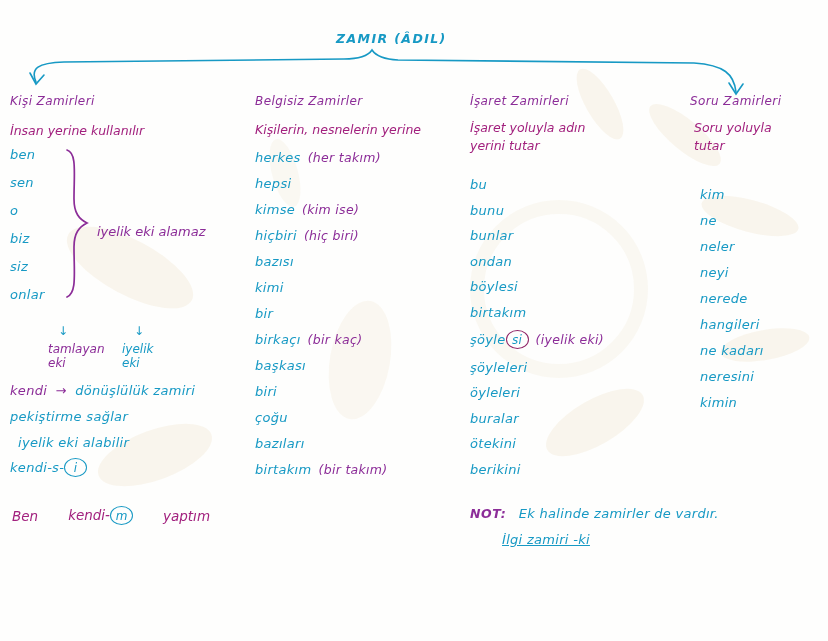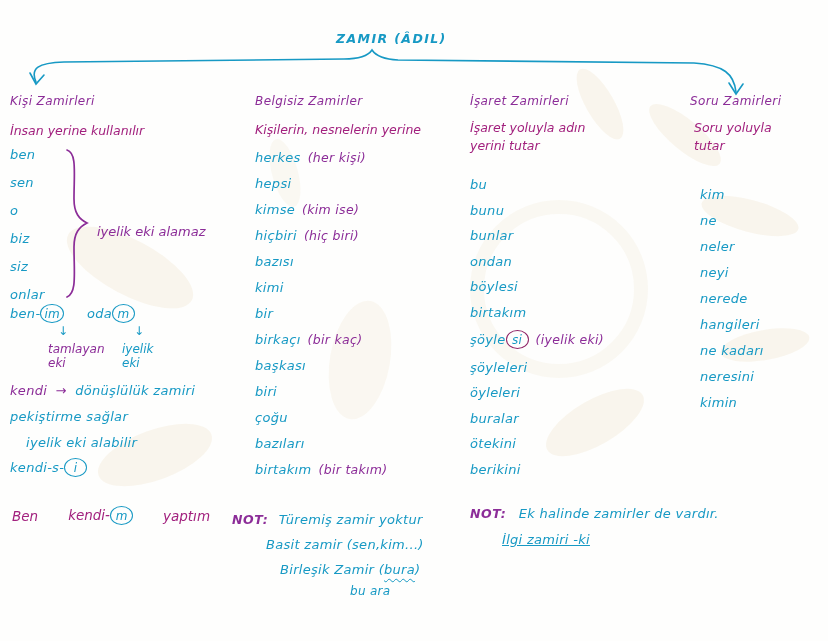--- a/index.html
+++ b/index.html
@@ -91,88 +91,72 @@
         <li>biz</li>
         <li>siz</li>
         <li>onlar</li>
       </ul>
       <svg width="30" height="156" viewBox="0 0 30 156">
         <path d="M5,3 C15,6 12,26 12,52 C12,66 17,72 25,76 C17,80 12,86 12,100 C12,126 15,146 5,150" fill="none" stroke="#8c2d98" stroke-width="1.7" stroke-linecap="round"></path>
       </svg>
       <div class="brace-label">iyelik eki alamaz</div>
     </div>
 
-    <div class="abs line teal" style="left:0;top:214px;">
-      <span>ben-</span><span class="circ">im</span>
-      <span style="display:inline-block;width:14px;"></span>
-      <span>oda</span><span class="circ">m</span>
-    </div>
 
     <div class="abs" style="left:0;top:236px;width:210px;height:62px;">
       <span class="abs arrow-down" style="left:48px;top:-2px;">↓</span>
       <span class="abs arrow-down" style="left:124px;top:-2px;">↓</span>
       <div class="abs smalllbl purple" style="left:38px;top:16px;">
         <span>tamlayan</span><br>
         <span>eki</span>
       </div>
       <div class="abs smalllbl teal" style="left:112px;top:16px;">
         <span>iyelik</span><br>
         <span>eki</span>
       </div>
     </div>
 
     <div class="abs line" style="left:0;top:293px;">
       <span class="purple">kendi</span>
       <span class="purple" style="margin:0 4px;">→</span>
       <span class="teal">dönüşlülük zamiri</span>
     </div>
     <div class="abs line teal" style="left:0;top:319px;">pekiştirme sağlar</div>
-    <div class="abs line teal" style="left:16px;top:345px;text-align:right;">iyelik eki alabilir</div>
+    <div class="abs line teal" style="left:8px;top:345px;text-align:right;">iyelik eki alabilir</div>
     <div class="abs line teal" style="left:0;top:368px;">
       <span>kendi-s-</span><span class="circ">i</span>
     </div>
 
     <div class="abs sentence" style="left:2px;top:416px;">
       <span>Ben</span>
       <span><span>kendi-</span><span class="circ">m</span></span>
       <span>yaptım</span>
     </div>
   </div>
 
   <div class="col col2" style="left:255px;top:90px;width:215px;">
     <div class="abs hdr" style="left:0;top:4px;">Belgisiz Zamirler</div>
     <div class="abs sub" style="left:0;top:32px;">Kişilerin, nesnelerin yerine</div>
     <ul class="abs" style="left:0;top:60px;">
-      <li><span>herkes</span><span class="n">(her kişi)</span></li>
+      <li><span>herkes</span><span class="n">(her takım)</span></li>
       <li><span>hepsi</span><span class="n"></span></li>
       <li><span>kimse</span><span class="n">(kim ise)</span></li>
       <li><span>hiçbiri</span><span class="n">(hiç biri)</span></li>
       <li><span>bazısı</span><span class="n"></span></li>
       <li><span>kimi</span><span class="n"></span></li>
       <li><span>bir</span><span class="n"></span></li>
       <li><span>birkaçı</span><span class="n">(bir kaç)</span></li>
       <li><span>başkası</span><span class="n"></span></li>
       <li><span>biri</span><span class="n"></span></li>
       <li><span>çoğu</span><span class="n"></span></li>
       <li><span>bazıları</span><span class="n"></span></li>
       <li><span>birtakım</span><span class="n">(bir takım)</span></li>
     </ul>
   </div>
 
-  <div class="abs note-block" style="left:232px;top:512px;">
-    <div class="line">
-      <span class="notlabel">NOT:</span>
-      <span class="teal" style="margin-left:6px;">Türemiş zamir yoktur</span>
-    </div>
-    <div class="line teal" style="margin-left:34px;margin-top:10px;">Basit zamir (sen,kim...)</div>
-    <div class="line teal" style="margin-left:48px;margin-top:10px;">
-      <span>Birleşik Zamir (</span><span class="wavy">bura</span><span>)</span>
-    </div>
-    <div class="line teal" style="margin-left:118px;margin-top:7px;font-size:12px;">bu ara</div>
-  </div>
 
   <div class="col col3" style="left:470px;top:90px;width:200px;">
     <div class="abs hdr" style="left:0;top:4px;">İşaret Zamirleri</div>
     <div class="abs sub" style="left:0;top:30px;">İşaret yoluyla adın</div>
     <div class="abs sub" style="left:0;top:48px;">yerini tutar</div>
     <ul class="abs" style="left:0;top:87px;">
       <li>bu</li>
       <li>bunu</li>
       <li>bunlar</li>
       <li>ondan</li>

